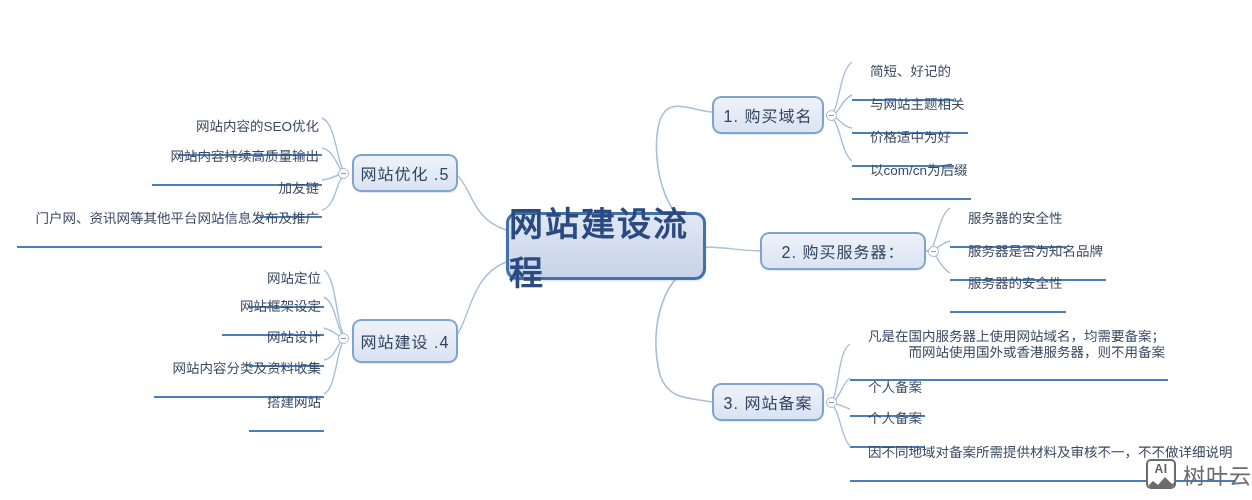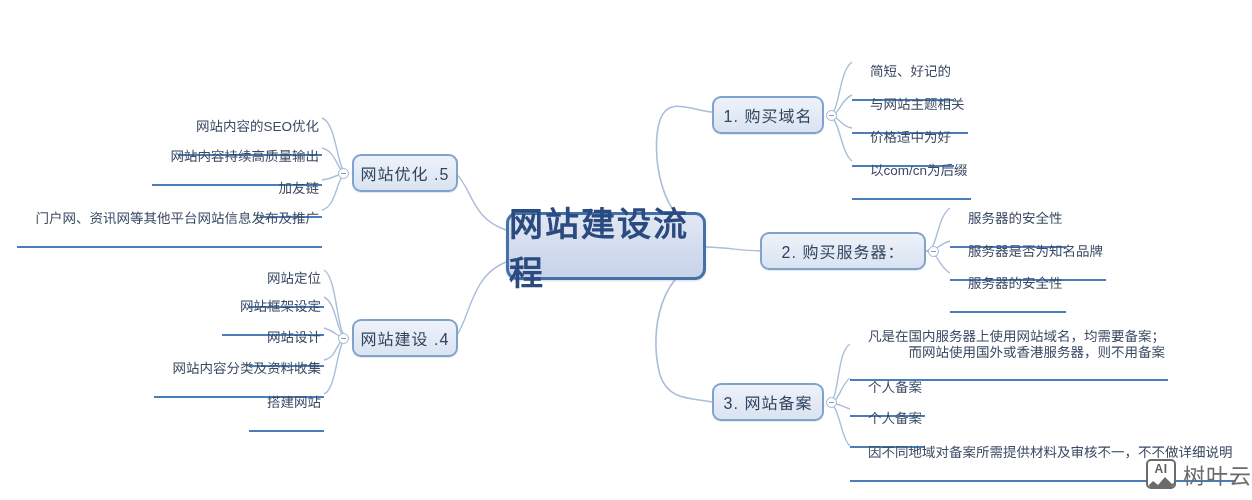--- a/index.html
+++ b/index.html
@@ -234,21 +234,21 @@
   <div class="leaf right" style="left:850px; top:362px;">
     <span>个人备案</span>
   </div>
   <div class="leaf right" style="left:850px; top:393px;">
     <span>个人备案</span>
   </div>
   <div class="leaf right" style="left:850px; top:427px;">
     <span>因不同地域对备案所需提供材料及审核不一，不不做详细说明</span>
   </div>
 
-  <div class="node-branch" style="left:352px; top:319px; width:106px; height:38px;">
+  <div class="node-branch" style="left:352px; top:319px; width:106px; height:44px;">
     <span>网站建设 .4</span>
   </div>
   <div class="toggle" style="left:338px; top:333px;"></div>
 
   <div class="leaf left" style="right:928px; top:253px;">
     <span>网站定位</span>
   </div>
   <div class="leaf left" style="right:928px; top:281px;">
     <span>网站框架设定</span>
   </div>

